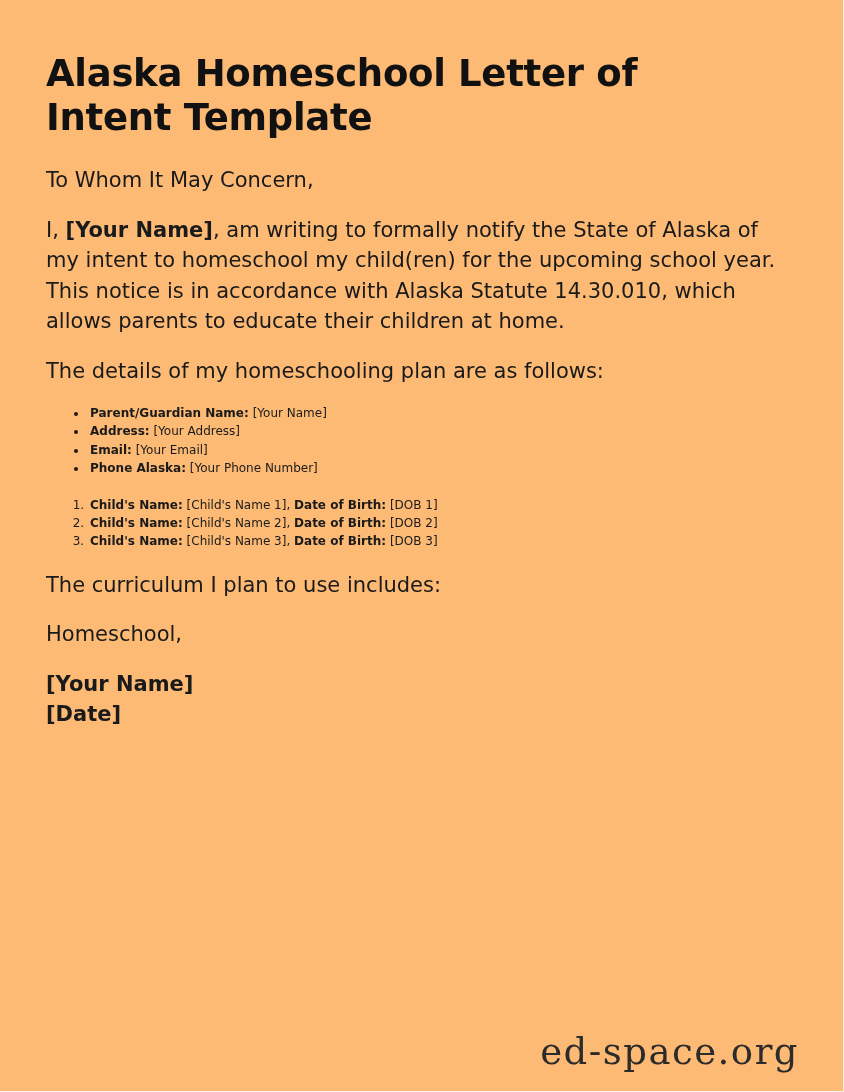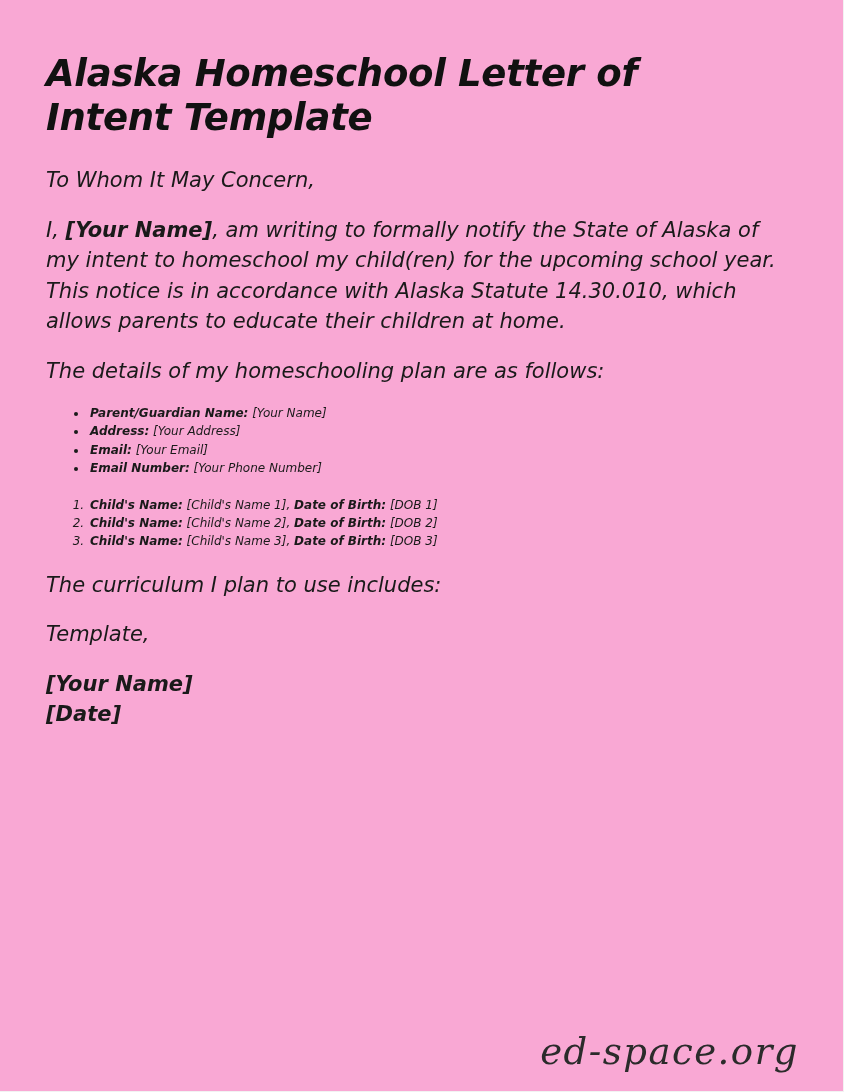--- a/index.html
+++ b/index.html
@@ -16,25 +16,24 @@
     font-family: "DejaVu Sans", "Liberation Sans", sans-serif;
     color: #1a1a1a;
     -webkit-font-smoothing: antialiased;
   }
   .page {
     position: absolute;
     left: 0;
     top: 0;
     width: 844px;
     height: 1092px;
-    background: #f9a8d4;
+    background: #fdba74;
     border-right: 1px solid #f2f2f2;
     border-bottom: 1px solid #f2f2f2;
     box-sizing: border-box;
-    font-style: italic;
   }
   .content {
     position: absolute;
     left: 46px;
     top: 52px;
     width: 748px;
   }
   h1.doc-title {
     font-family: "DejaVu Sans", "Liberation Sans", sans-serif;
     font-size: 37px;
@@ -104,35 +103,35 @@
     <p class="para">To Whom It May Concern,</p>
 
     <p class="para"><span>I, </span><span class="b">[Your Name]</span><span>, am writing to formally notify the State of Alaska of my intent to homeschool my child(ren) for the upcoming school year. This notice is in accordance with Alaska Statute 14.30.010, which allows parents to educate their children at home.</span></p>
 
     <p class="para">The details of my homeschooling plan are as follows:</p>
 
     <ul class="doc-list">
       <li><span class="b">Parent/Guardian Name:</span> <span>[Your Name]</span></li>
       <li><span class="b">Address:</span> <span>[Your Address]</span></li>
       <li><span class="b">Email:</span> <span>[Your Email]</span></li>
-      <li><span class="b">Email Number:</span> <span>[Your Phone Number]</span></li>
+      <li><span class="b">Phone Alaska:</span> <span>[Your Phone Number]</span></li>
     </ul>
 
 
     <ol class="doc-list">
       <li><span class="b">Child's Name:</span> <span>[Child's Name 1],</span> <span class="b">Date of Birth:</span> <span>[DOB 1]</span></li>
       <li><span class="b">Child's Name:</span> <span>[Child's Name 2],</span> <span class="b">Date of Birth:</span> <span>[DOB 2]</span></li>
       <li><span class="b">Child's Name:</span> <span>[Child's Name 3],</span> <span class="b">Date of Birth:</span> <span>[DOB 3]</span></li>
     </ol>
 
     <p class="para">The curriculum I plan to use includes:</p>
 
 
 
 
-    <p class="para">Template,</p>
+    <p class="para">Homeschool,</p>
 
     <p class="para sig"><span>[Your Name]</span><br><span>[Date]</span></p>
 
   </div>
 
   <div class="watermark">ed-space.org</div>
 </div>
 
 </body></html>

